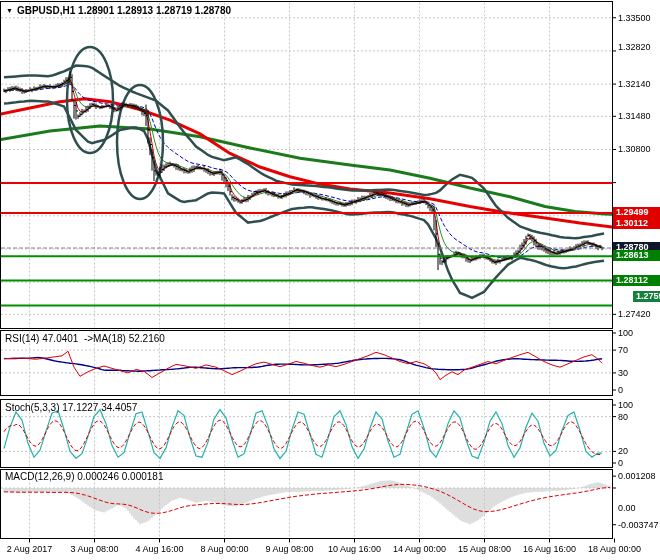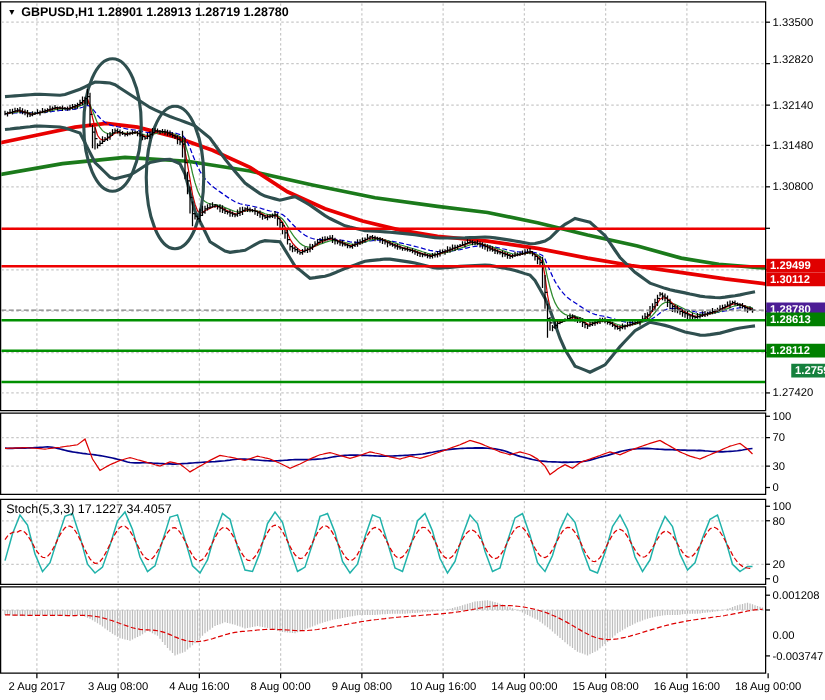--- a/index.html
+++ b/index.html
@@ -1053,21 +1053,23 @@
       <line x1="289.5" y1="538.5" x2="289.5" y2="542.5" stroke="#000" stroke-width="1"></line>
       <line x1="354.5" y1="538.5" x2="354.5" y2="542.5" stroke="#000" stroke-width="1"></line>
       <line x1="419.5" y1="538.5" x2="419.5" y2="542.5" stroke="#000" stroke-width="1"></line>
       <line x1="484.5" y1="538.5" x2="484.5" y2="542.5" stroke="#000" stroke-width="1"></line>
       <line x1="549.5" y1="538.5" x2="549.5" y2="542.5" stroke="#000" stroke-width="1"></line>
       <line x1="614.5" y1="538.5" x2="614.5" y2="542.5" stroke="#000" stroke-width="1"></line>
     </svg>
 
 <div id="title"><span class="arrow">▼</span><span>GBPUSD,H1</span> <span>1.28901 1.28913 1.28719 1.28780</span></div>
 
+<div class="plabel" style="top:333px">RSI(14) 47.0401  -&gt;MA(18) 52.2160</div>
 <div class="plabel" style="top:402px">Stoch(5,3,3) 17.1227 34.4057</div>
+<div class="plabel" style="top:471px">MACD(12,26,9) 0.000246 0.000181</div>
 
 <div id="axis">
       <div class="tick" style="top: 12.7561px;">1.33500</div>
       <div class="tick" style="top: 42px;">1.32820</div>
       <div class="tick" style="top: 79.0976px;">1.32140</div>
       <div class="tick" style="top: 111.293px;">1.31480</div>
       <div class="tick" style="top: 144.463px;">1.30800</div>
       <div class="tick" style="top: 309.341px;">1.27420</div>
       <div class="tick" style="top: 328px;">100</div>
       <div class="tick" style="top: 345.1px;">70</div>
@@ -1075,21 +1077,21 @@
       <div class="tick" style="top: 385px;">0</div>
       <div class="tick" style="top: 400px;">100</div>
       <div class="tick" style="top: 411.6px;">80</div>
       <div class="tick" style="top: 446.4px;">20</div>
       <div class="tick" style="top: 458px;">0</div>
       <div class="tick" style="top: 471.162px; text-align: center;">0.001208</div>
       <div class="tick" style="top: 483px; margin-top: 20px;">0.00</div>
       <div class="tick" style="top: 519.721px;">-0.003747</div>
       <div class="badge" style="top: 177.024px; background: rgb(224, 0, 0); margin-top: 41px;">1.30112</div>
       <div class="badge" style="top: 206.927px; background: rgb(224, 0, 0);">1.29499</div>
-      <div class="badge" style="top: 242px; background: #4c1d95;">1.28780</div>
+      <div class="badge" style="top: 242px; background: #0f172a;">1.28780</div>
       <div class="badge" style="top: 250.146px; background: rgb(0, 128, 0);">1.28613</div>
       <div class="badge" style="top: 274.585px; background: rgb(0, 128, 0);">1.28112</div>
       <div class="badge" style="top: 291px; background: #15803d; margin-left: 20px;">1.27599</div>
     </div>
 <div id="time-axis">
       <div class="tlabel" style="left: 29.5px;">2 Aug 2017</div>
       <div class="tlabel" style="left: 94.5px;">3 Aug 08:00</div>
       <div class="tlabel" style="left: 159.5px;">4 Aug 16:00</div>
       <div class="tlabel" style="left: 224.5px;">8 Aug 00:00</div>
       <div class="tlabel" style="left: 289.5px;">9 Aug 08:00</div>

